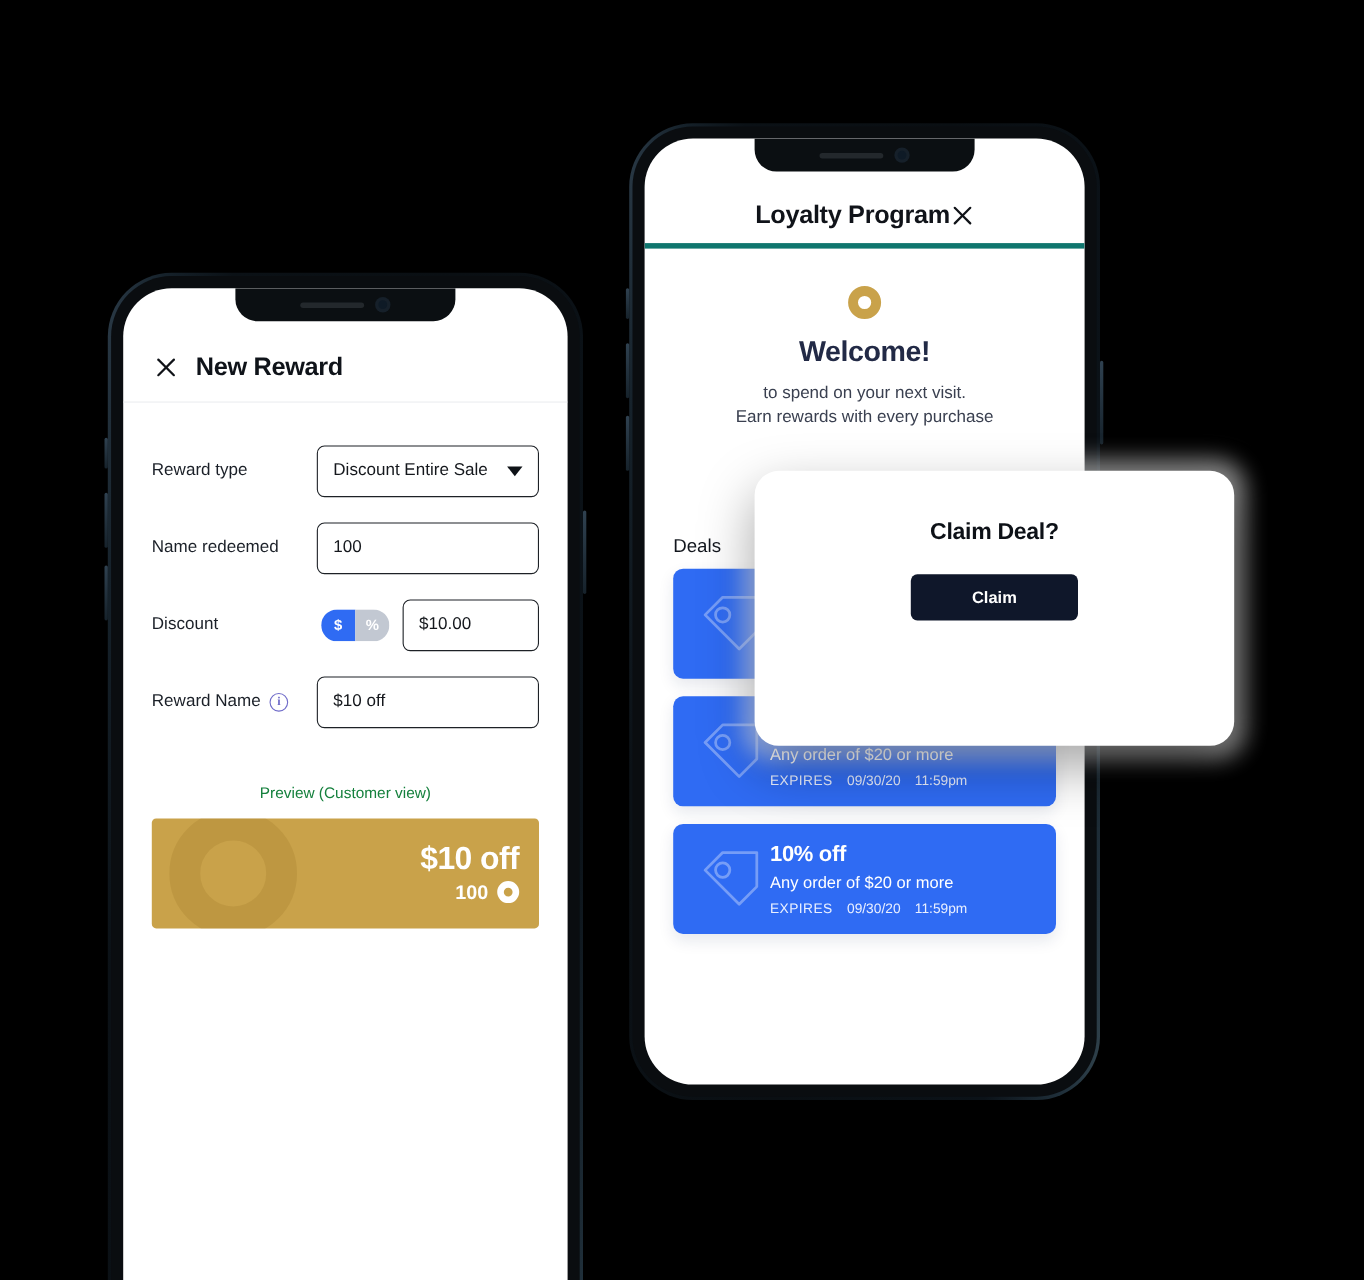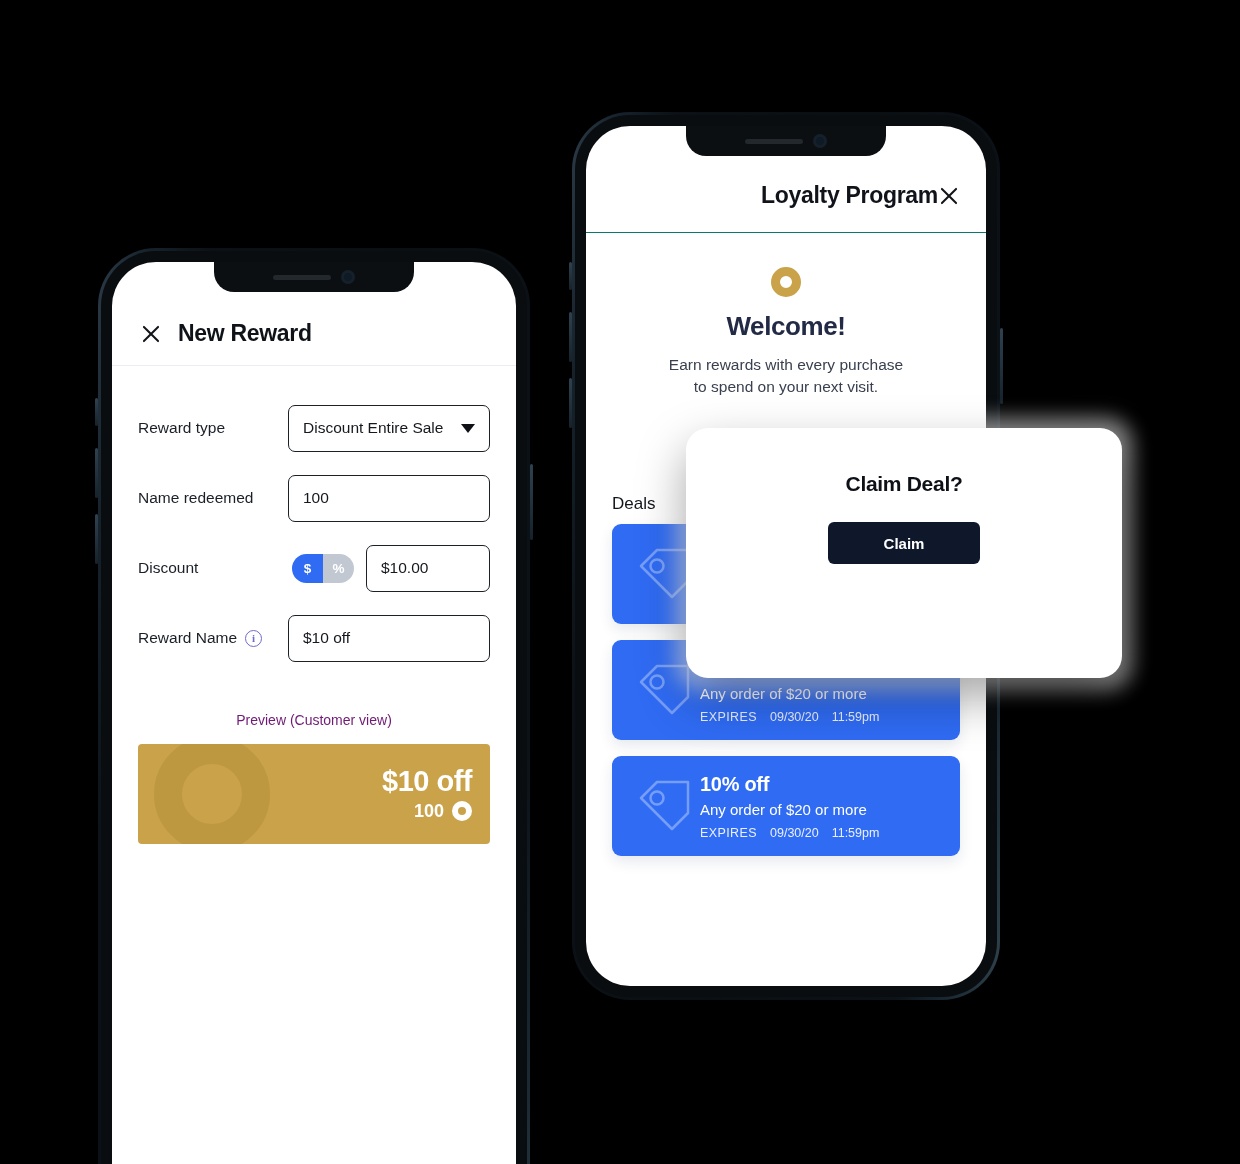--- a/index.html
+++ b/index.html
@@ -94,21 +94,21 @@
   .toggle .seg.off { background: #c2c8d2; }
 
   .info-icon {
     width: 17px; height: 17px; border-radius: 50%; border: 1.5px solid #6f6bc9;
     color: #6f6bc9; font-size: 11px; font-weight: 700; font-family: "Liberation Serif", serif;
     display: inline-flex; align-items: center; justify-content: center;
     margin-left: 8px; flex: 0 0 auto; line-height: 1;
   }
 
   .preview-label {
-    text-align: center; font-size: 14px; color: #701a75; margin-top: 48px;
+    text-align: center; font-size: 14px; color: #15803d; margin-top: 48px;
   }
   .preview-card {
     margin: 16px 0 0 0; height: 100px; border-radius: 4px; background: #c9a24a;
     position: relative; overflow: hidden;
     display: flex; flex-direction: column; align-items: flex-end; justify-content: center;
     padding: 0 18px 0 0;
   }
   .preview-card .wm {
     position: absolute; left: 16px; top: 50%; transform: translateY(-50%);
     width: 116px; height: 116px; border-radius: 50%;
@@ -130,22 +130,22 @@
   .save-btn {
     display: block; width: 100%; height: 50px; border: none; border-radius: 7px;
     background: #3068f2; color: #fff; font-size: 18px; font-weight: 700;
     font-family: "Liberation Sans", sans-serif; cursor: pointer;
   }
 
   
   #phone-right { left: 572px; top: 112px; width: 428px; height: 888px; }
 
   .lp-header {
-    display: flex; align-items: center; justify-content: flex-end;
-    padding: 56px 26px 23px 26px; border-bottom: 1px solid #0f766e;
+    display: flex; align-items: center; justify-content: center;
+    padding: 56px 26px 12px 26px; border-bottom: 5px solid #0f766e;
   }
   .lp-title { font-size: 23px; font-weight: 700; color: #101319; letter-spacing: -0.3px; }
 
   .lp-body { padding: 26px 26px 0 26px; }
   .gold-ring {
     width: 30px; height: 30px; border-radius: 50%; margin: 8px auto 0 auto;
     border: 9px solid #c9a24a; box-sizing: border-box;
   }
   .welcome { text-align: center; font-size: 26px; font-weight: 800; color: #222a46; margin-top: 14px; letter-spacing: -0.4px; }
   .welcome-sub { text-align: center; font-size: 15.5px; color: #3a4050; line-height: 1.42; margin-top: 12px; }
@@ -295,22 +295,22 @@
 
       <div class="lp-header">
         <div class="lp-title">Loyalty Program</div>
         <div class="x-icon"></div>
       </div>
 
       <div class="lp-body">
         <div class="gold-ring"></div>
         <div class="welcome">Welcome!</div>
         <div class="welcome-sub">
+          <div>to spend on your next visit.</div>
           <div>Earn rewards with every purchase</div>
-          <div>to spend on your next visit.</div>
         </div>
 
         <div class="deals-label">Deals</div>
 
         <div class="deal-card">
           <svg class="tag-icon" width="62" height="62" viewBox="0 0 62 62">
             <path d="M7 23 L23 7 L54 7 L54 38 L38 54 L7 23 Z" fill="none" stroke="#ffffff" stroke-width="2.5" stroke-linejoin="round"></path>
             <circle cx="23" cy="23" r="6.5" fill="none" stroke="#ffffff" stroke-width="2.5"></circle>
           </svg>
           <div>

